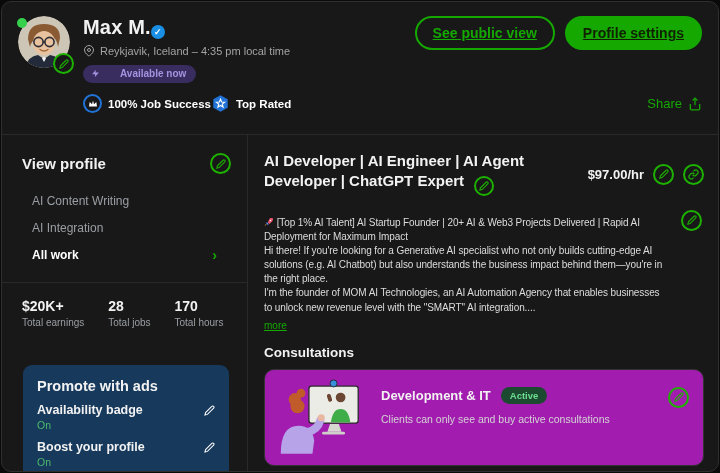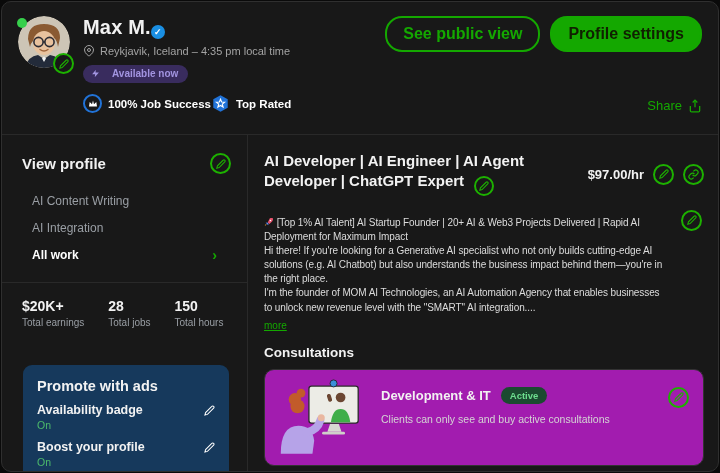--- a/index.html
+++ b/index.html
@@ -10,27 +10,27 @@
   .header{ height:133px; border-bottom:1px solid #292929; padding:14px 16px; display:flex; }
   .avatar-wrap{ position:relative; width:52px; height:52px; flex:0 0 52px; margin-right:13px; }
   .avatar{ width:52px; height:52px; border-radius:50%; overflow:hidden; display:block; }
   .online-dot{ position:absolute; top:2px; left:-1px; width:10px; height:10px; background:#37d04c; border-radius:50%; }
   .avatar-edit{ position:absolute; right:-4px; bottom:-6px; width:21px; height:21px; background:#181818; border:2px solid #1db100; border-radius:50%; display:flex; align-items:center; justify-content:center; cursor:pointer; }
   .hinfo{ flex:1; }
   .name-row{ display:flex; align-items:flex-end; gap:0; }
   .name{ font-size:20px; font-weight:bold; letter-spacing:.2px; }
   .verified{ width:14px; height:14px; background:#1a8fe3; border-radius:50%; color:#fff; font-size:9px; line-height:14px; text-align:center; font-weight:bold; }
   .loc-row{ display:flex; align-items:center; gap:5px; margin-top:6px; color:#a3a3a3; font-size:11px; }
-  .avail-pill{ display:inline-flex; align-items:center; gap:12px; margin-top:8px; background:#392c5e; color:#a294e0; font-size:10px; font-weight:bold; padding:3px 10px 4px 8px; border-radius:11px; }
+  .avail-pill{ display:inline-flex; align-items:center; gap:20px; margin-top:8px; background:#392c5e; color:#a294e0; font-size:10px; font-weight:bold; padding:3px 10px 4px 8px; border-radius:11px; }
   .badge-row{ display:flex; align-items:center; margin-top:11px; }
   .badge-item{ display:flex; align-items:center; gap:6px; font-size:11.5px; font-weight:bold; color:#fff; }
   .crown-circle{ width:19px; height:19px; border:2px solid #2173d8; border-radius:50%; display:flex; align-items:center; justify-content:center; }
   .hright{ display:flex; flex-direction:column; align-items:flex-end; }
   .btn-row{ display:flex; gap:10px; }
-  .btn{ font-size:16px; font-weight:bold; border-radius:17px; padding:7px 16px; cursor:pointer; font-family:"Liberation Sans",sans-serif; }
+  .btn{ font-size:14px; font-weight:bold; border-radius:17px; padding:7px 16px; cursor:pointer; font-family:"Liberation Sans",sans-serif;text-decoration:underline; }
   .btn-outline{ background:transparent; border:2px solid #14a800; color:#14a800; }
   .btn-solid{ background:#14a800; border:2px solid #14a800; color:#102000; }
   .share-row{ display:flex; align-items:center; gap:6px; color:#14a800; font-size:13px; margin-top:46px; cursor:pointer; }
 
   
   .body{ display:flex; height:338px; }
   .sidebar{ width:246px; flex:0 0 246px; border-right:1px solid #292929; padding:18px 16px 0 20px; }
   .vp-row{ display:flex; align-items:center; justify-content:space-between; }
   .vp-title{ font-size:15px; font-weight:bold; }
   .edit-circle{ width:21px; height:21px; border:2px solid #1db100; border-radius:50%; display:flex; align-items:center; justify-content:center; cursor:pointer; flex:0 0 auto; }
@@ -199,21 +199,21 @@
       <div class="stats">
         <div>
           <div class="stat-val">$20K+</div>
           <div class="stat-label">Total earnings</div>
         </div>
         <div>
           <div class="stat-val">28</div>
           <div class="stat-label">Total jobs</div>
         </div>
         <div>
-          <div class="stat-val">150</div>
+          <div class="stat-val">170</div>
           <div class="stat-label">Total hours</div>
         </div>
       </div>
       <div class="promote">
         <div class="promote-title">Promote with ads</div>
         <div class="promote-item">
           <div class="promote-item-row">
             <span class="promote-label">Availability badge</span>
             <span class="pencil-white">
               <svg viewBox="0 0 24 24" width="11" height="11">

